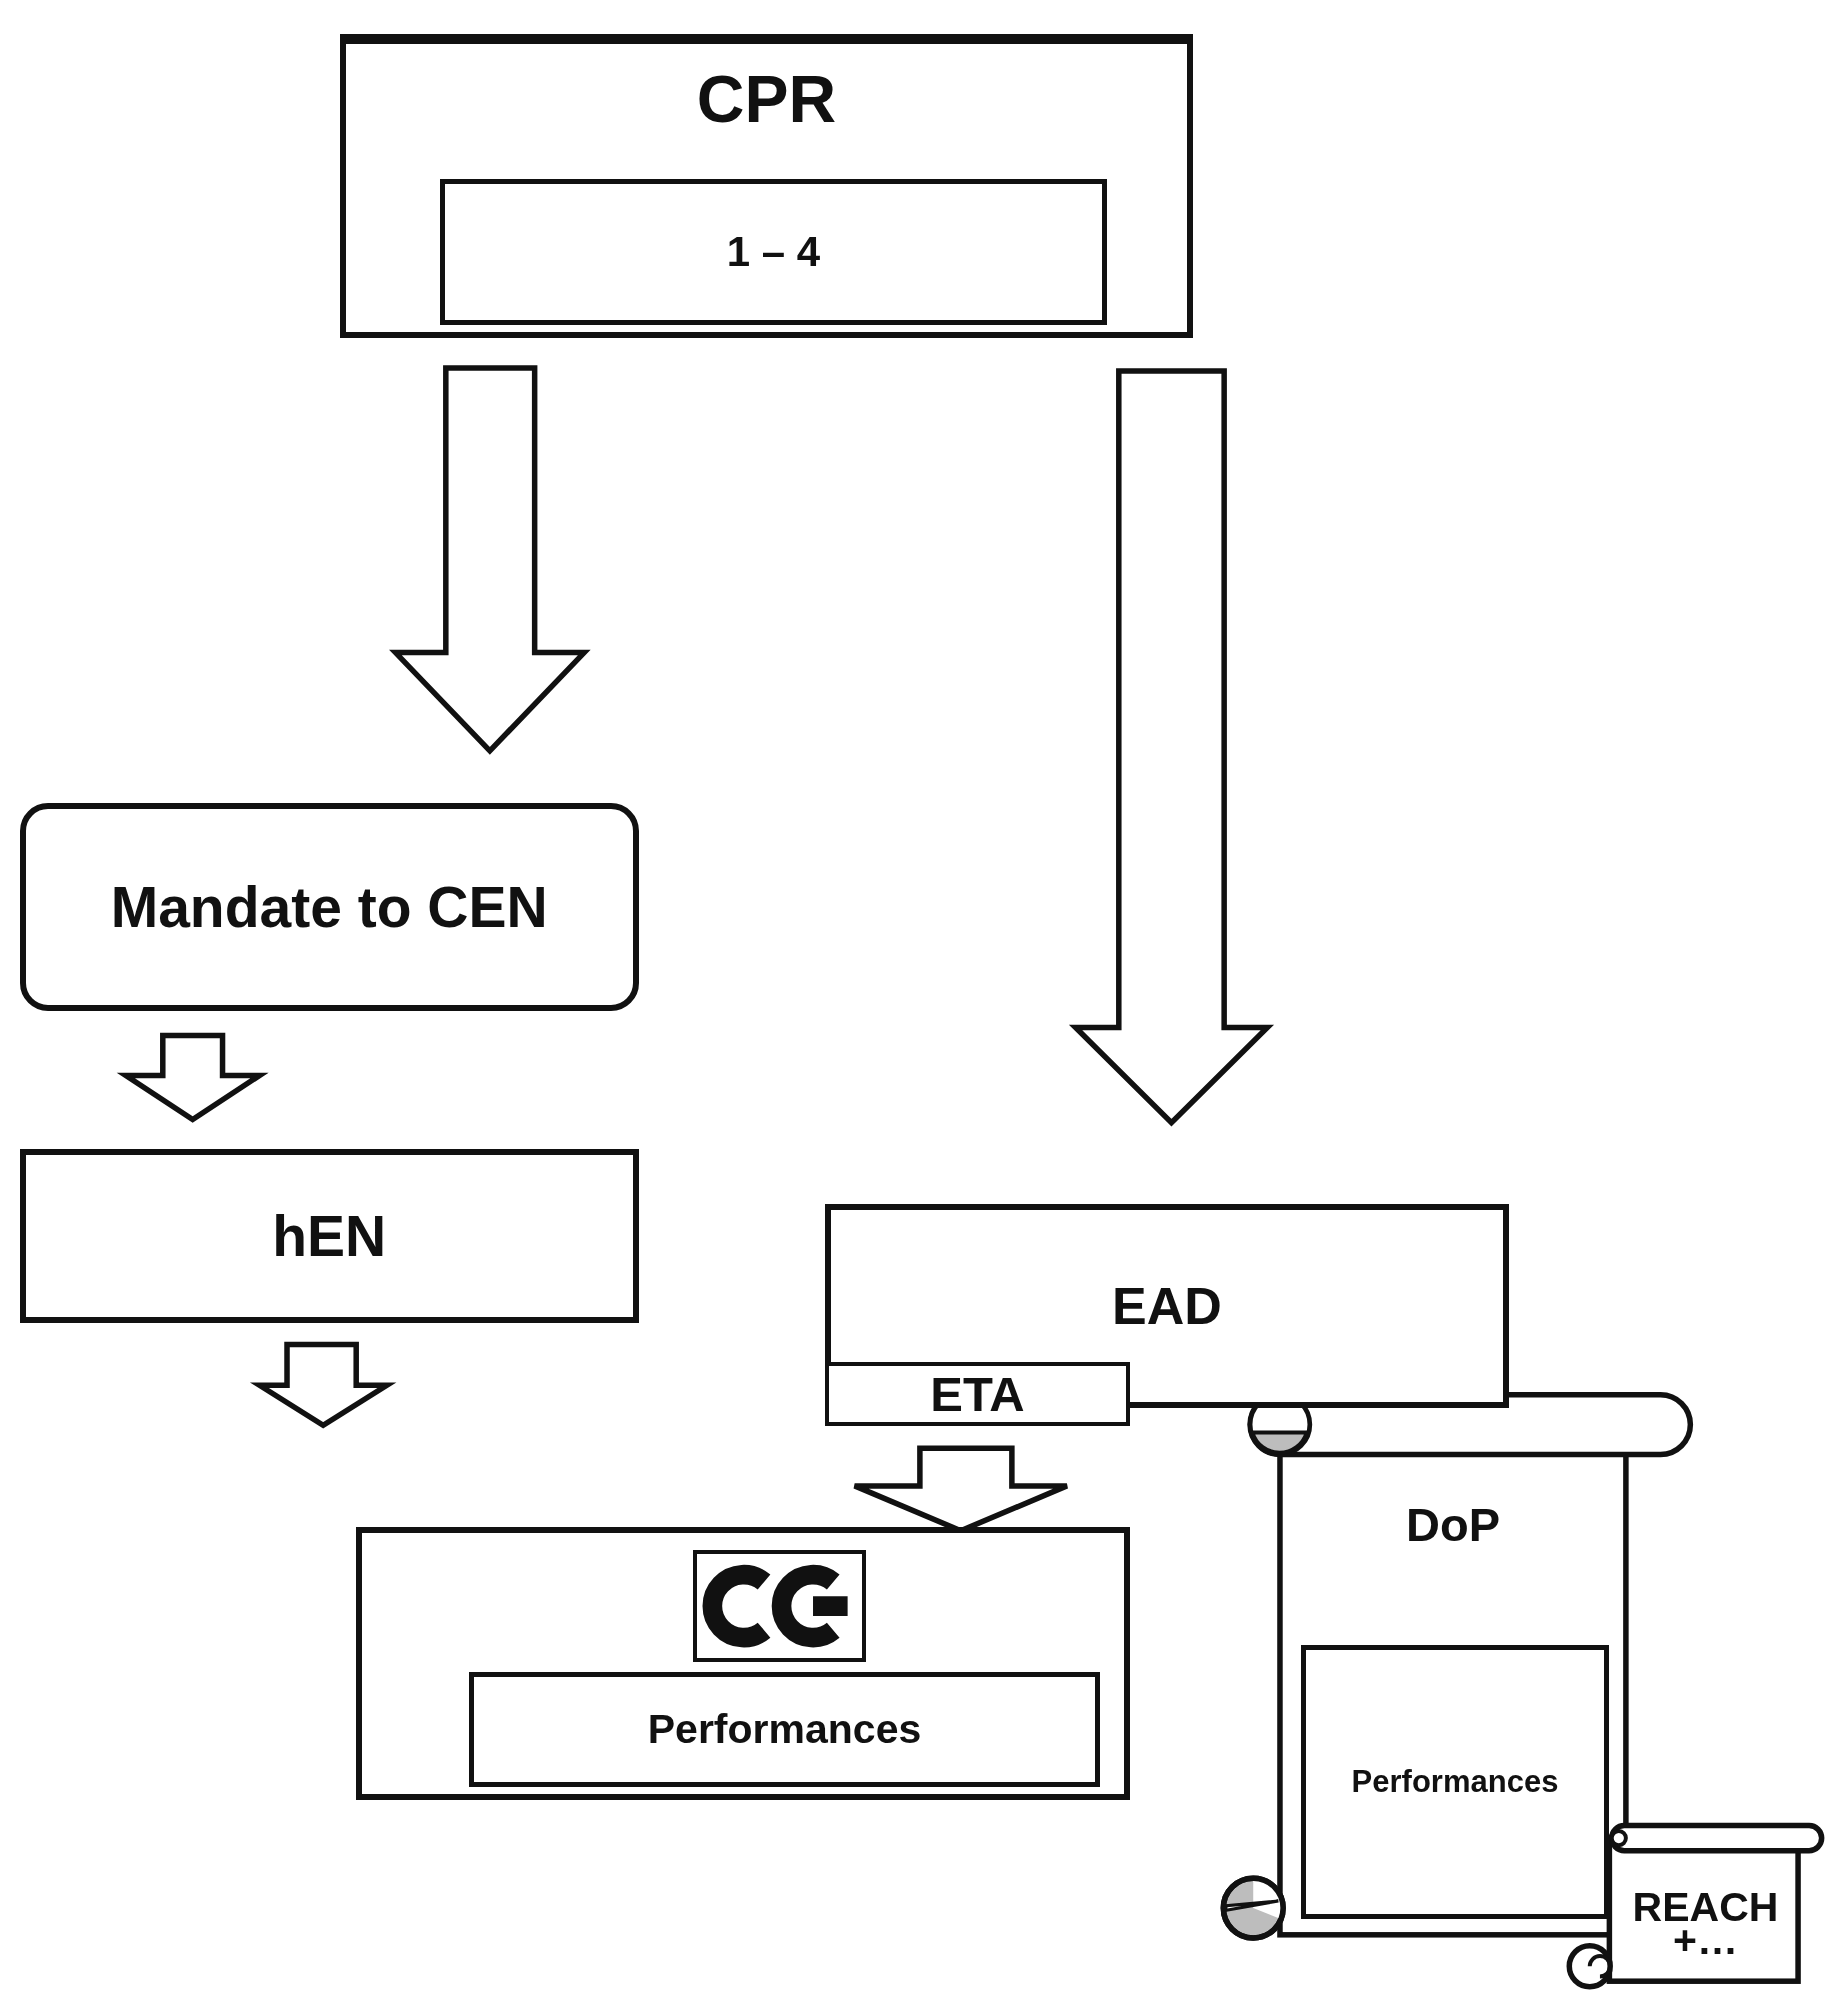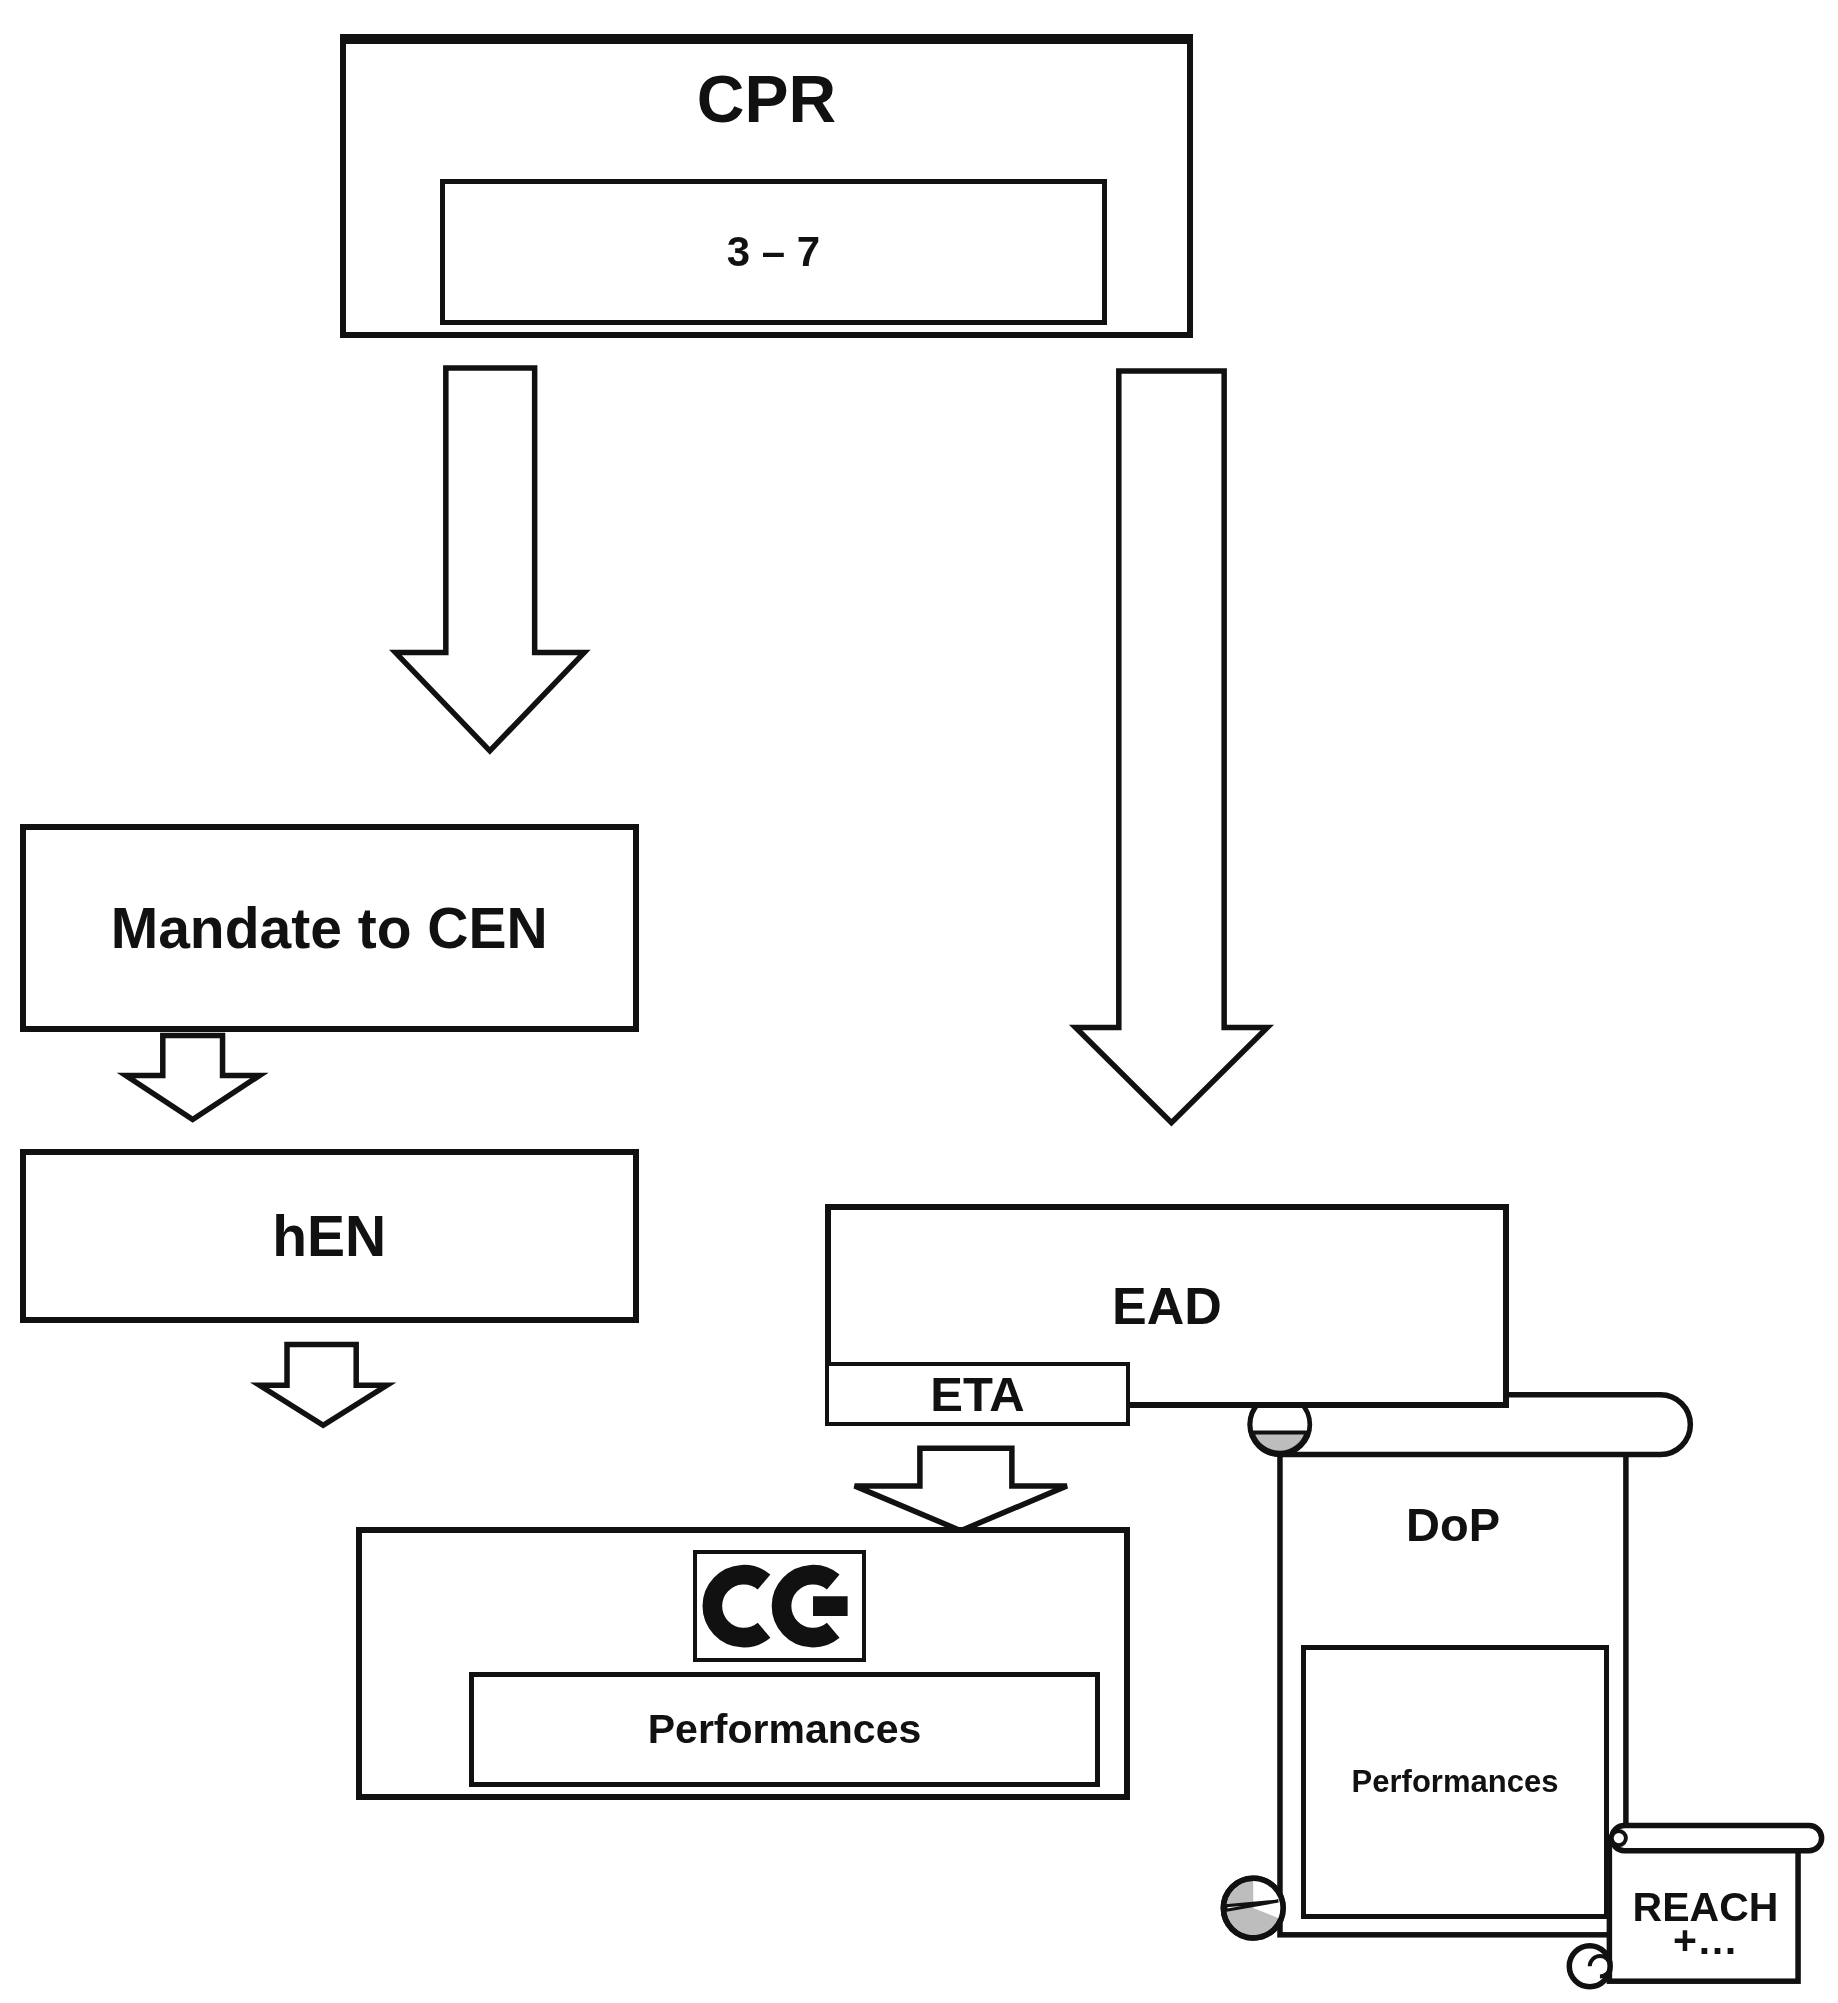--- a/index.html
+++ b/index.html
@@ -46,21 +46,21 @@
   
   .cpr-box { left: 340px; top: 34px; width: 853px; height: 304px;
              border-top-width: 10.2px; flex-direction: column; justify-content: flex-start; }
   .cpr-title { margin-top: 17.3px; font-size: 66px; font-weight: bold; }
   .cpr-inner { position: absolute; box-sizing: border-box; left: 94px; top: 135px;
                width: 667px; height: 146px; border: 5.5px solid #111111;
                display: flex; flex-direction: column; align-items: center; justify-content: center;
                font-size: 42px; line-height: 1.55; font-weight: bold; background: #fff; }
 
   
-  .mandate-box { left: 19.7px; top: 824px; width: 619px; height: 208px; font-size: 57px; }
+  .mandate-box { left: 19.7px; top: 803px; width: 619px; height: 208px; font-size: 57px; border-radius: 28px; }
   .hen-box     { left: 19.7px; top: 1149px; width: 619px; height: 174px; font-size: 57px; }
 
   
   .ead-box { left: 825px; top: 1204px; width: 684px; height: 204px; font-size: 52px; }
   .eta-box { left: 825px; top: 1362px; width: 305px; height: 64px; font-size: 49px; border-width: 4.7px; justify-content: center; }
 
   
   .ce-box   { left: 356px; top: 1527px; width: 774px; height: 273px; }
   .ce-logo  { left: 693px; top: 1550px; width: 173px; height: 112px; border-width: 4.7px; padding: 0; }
   .perf-box { left: 469px; top: 1672px; width: 631px; height: 115px; font-size: 41px; border-width: 5.5px; }
@@ -107,21 +107,21 @@
       <circle cx="2022" cy="2501" r="26" fill="#ffffff" stroke="#111111" stroke-width="7"></circle>
       <path d="M2022,2501 a13,13 0 1 1 13,13" fill="none" stroke="#111111" stroke-width="5"></path>
       <rect x="2050" y="2322" width="267" height="32" rx="16" fill="#ffffff" stroke="#111111" stroke-width="7"></rect>
       <circle cx="2059" cy="2338" r="9" fill="#ffffff" stroke="#111111" stroke-width="5"></circle>
     </g>
   </svg>
 
   <div class="box cpr-box">
     <div class="cpr-title">CPR</div>
     <div class="cpr-inner">
-      <div>3 – 7</div>
+      <div>1 – 4</div>
     </div>
   </div>
 
   <div class="box mandate-box">
     <span>Mandate to CEN</span>
   </div>
 
   <div class="box hen-box">
     <span>hEN</span>
   </div>

